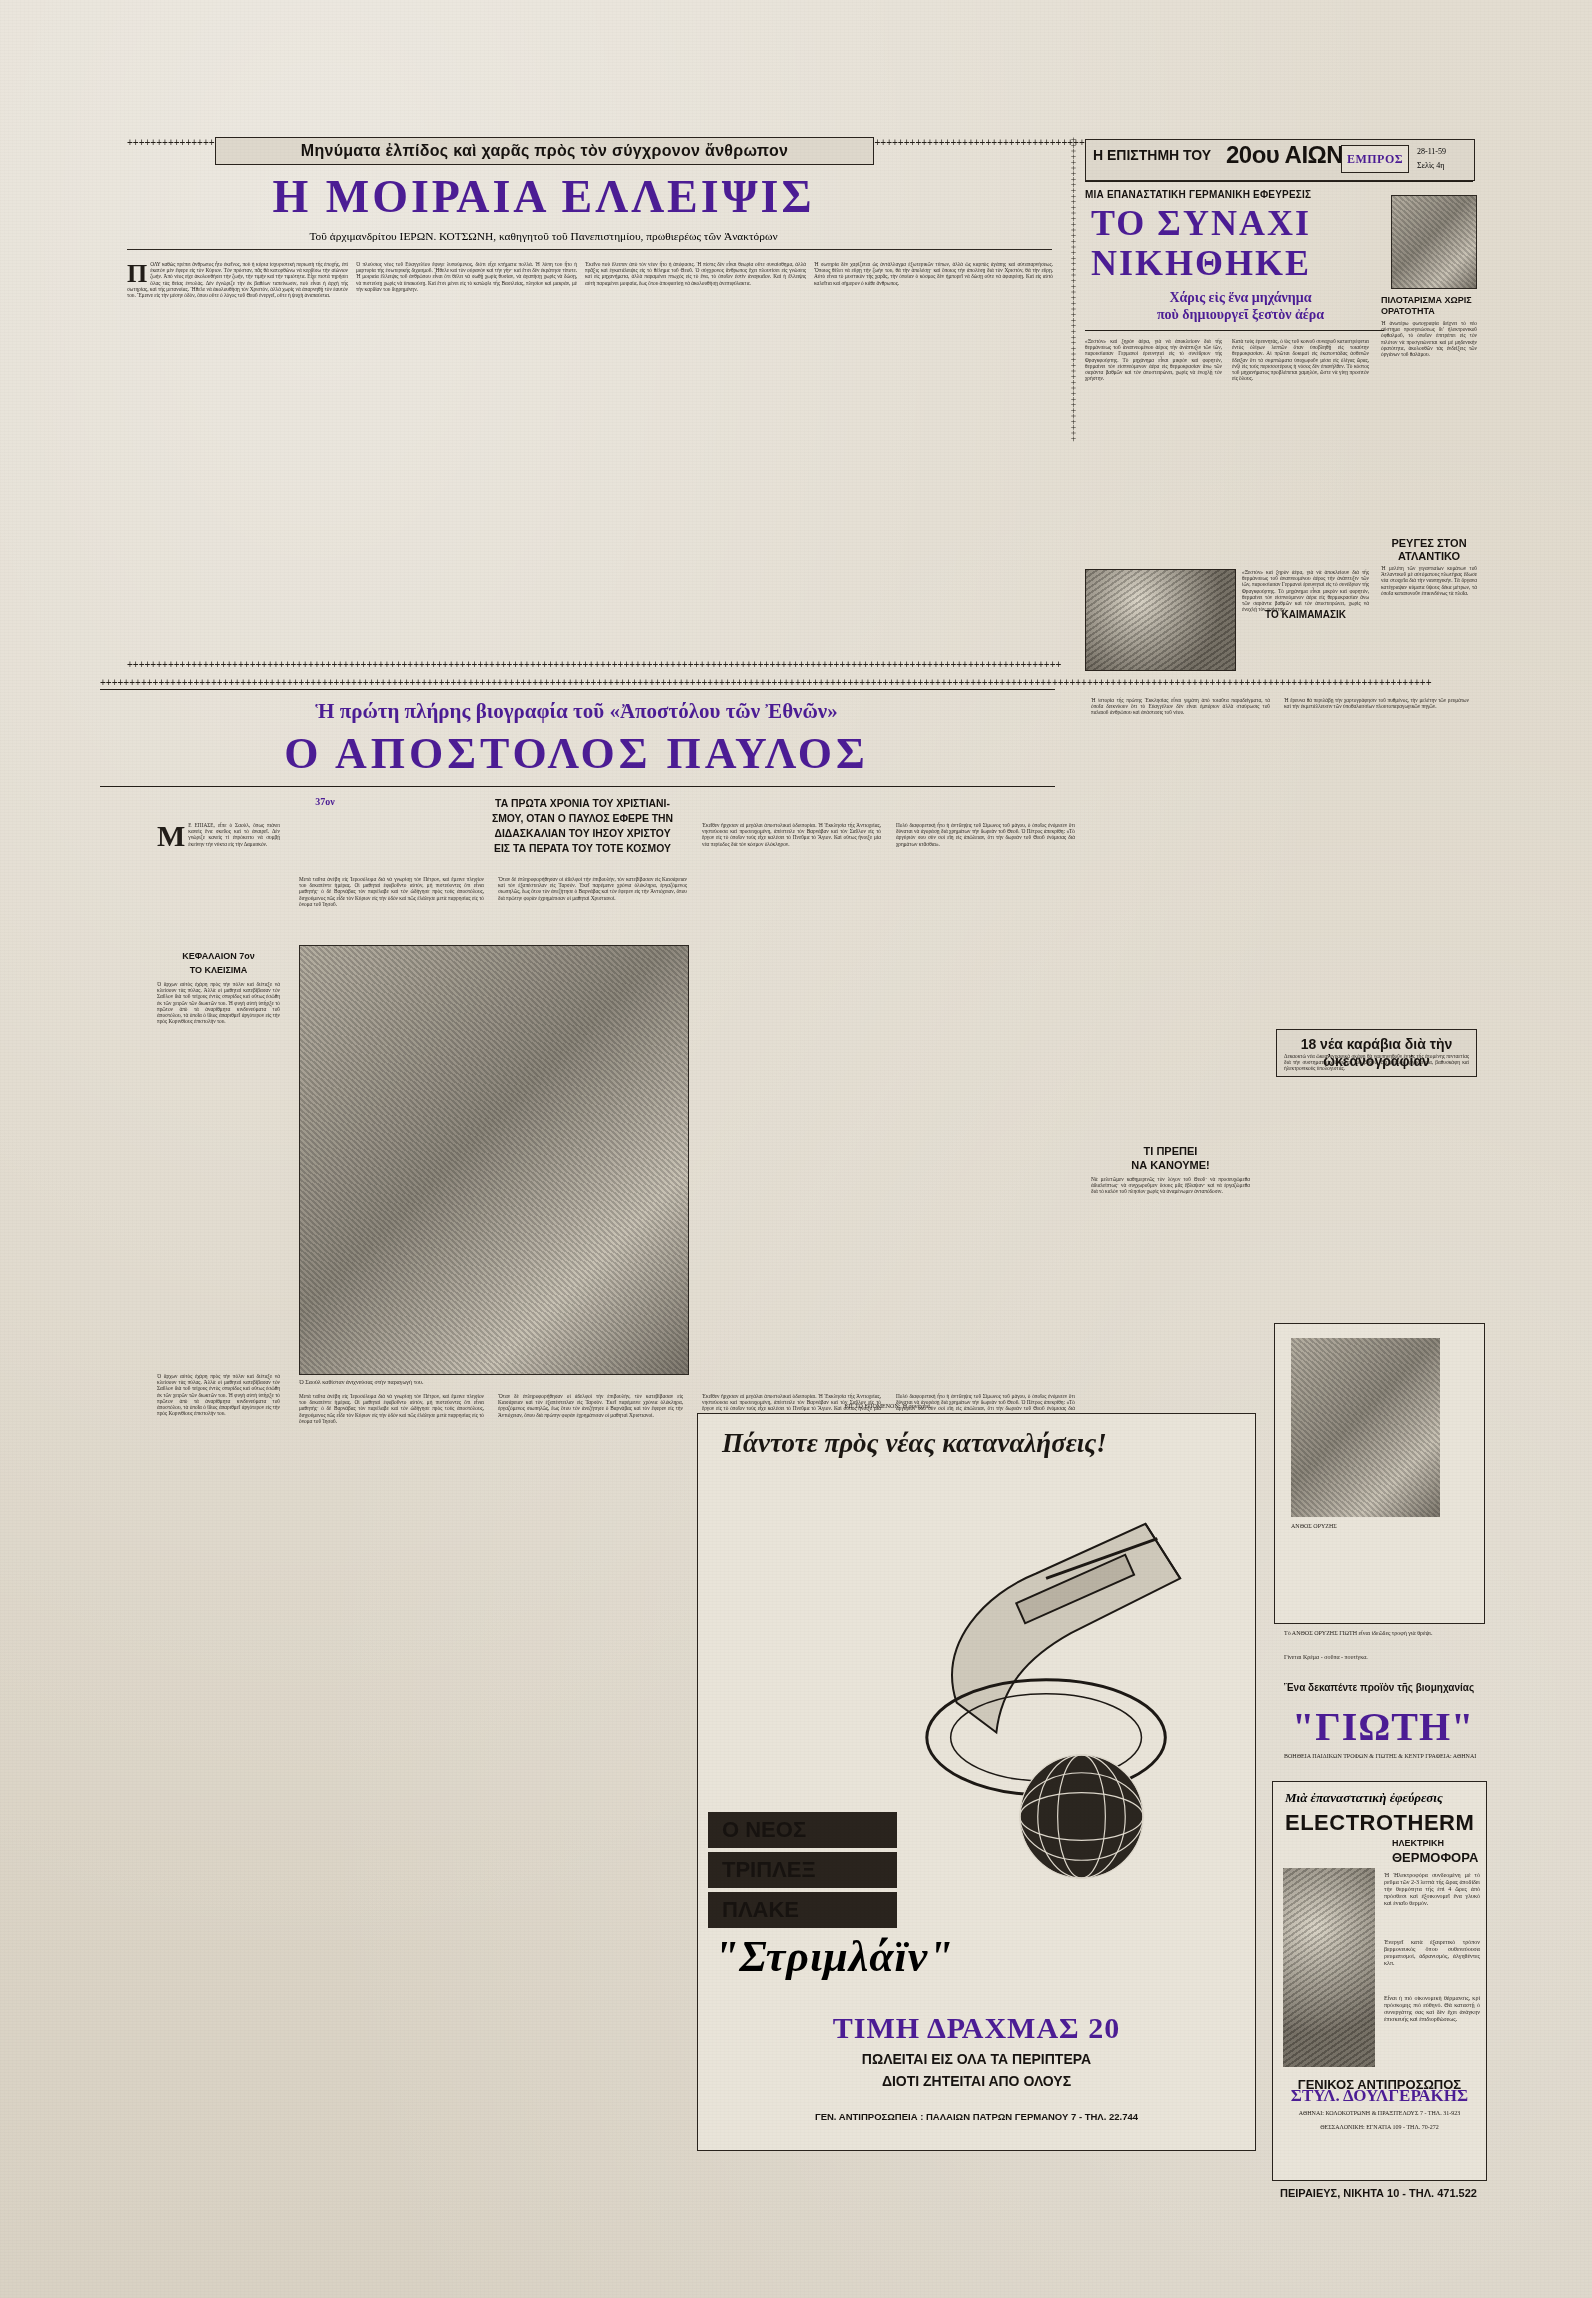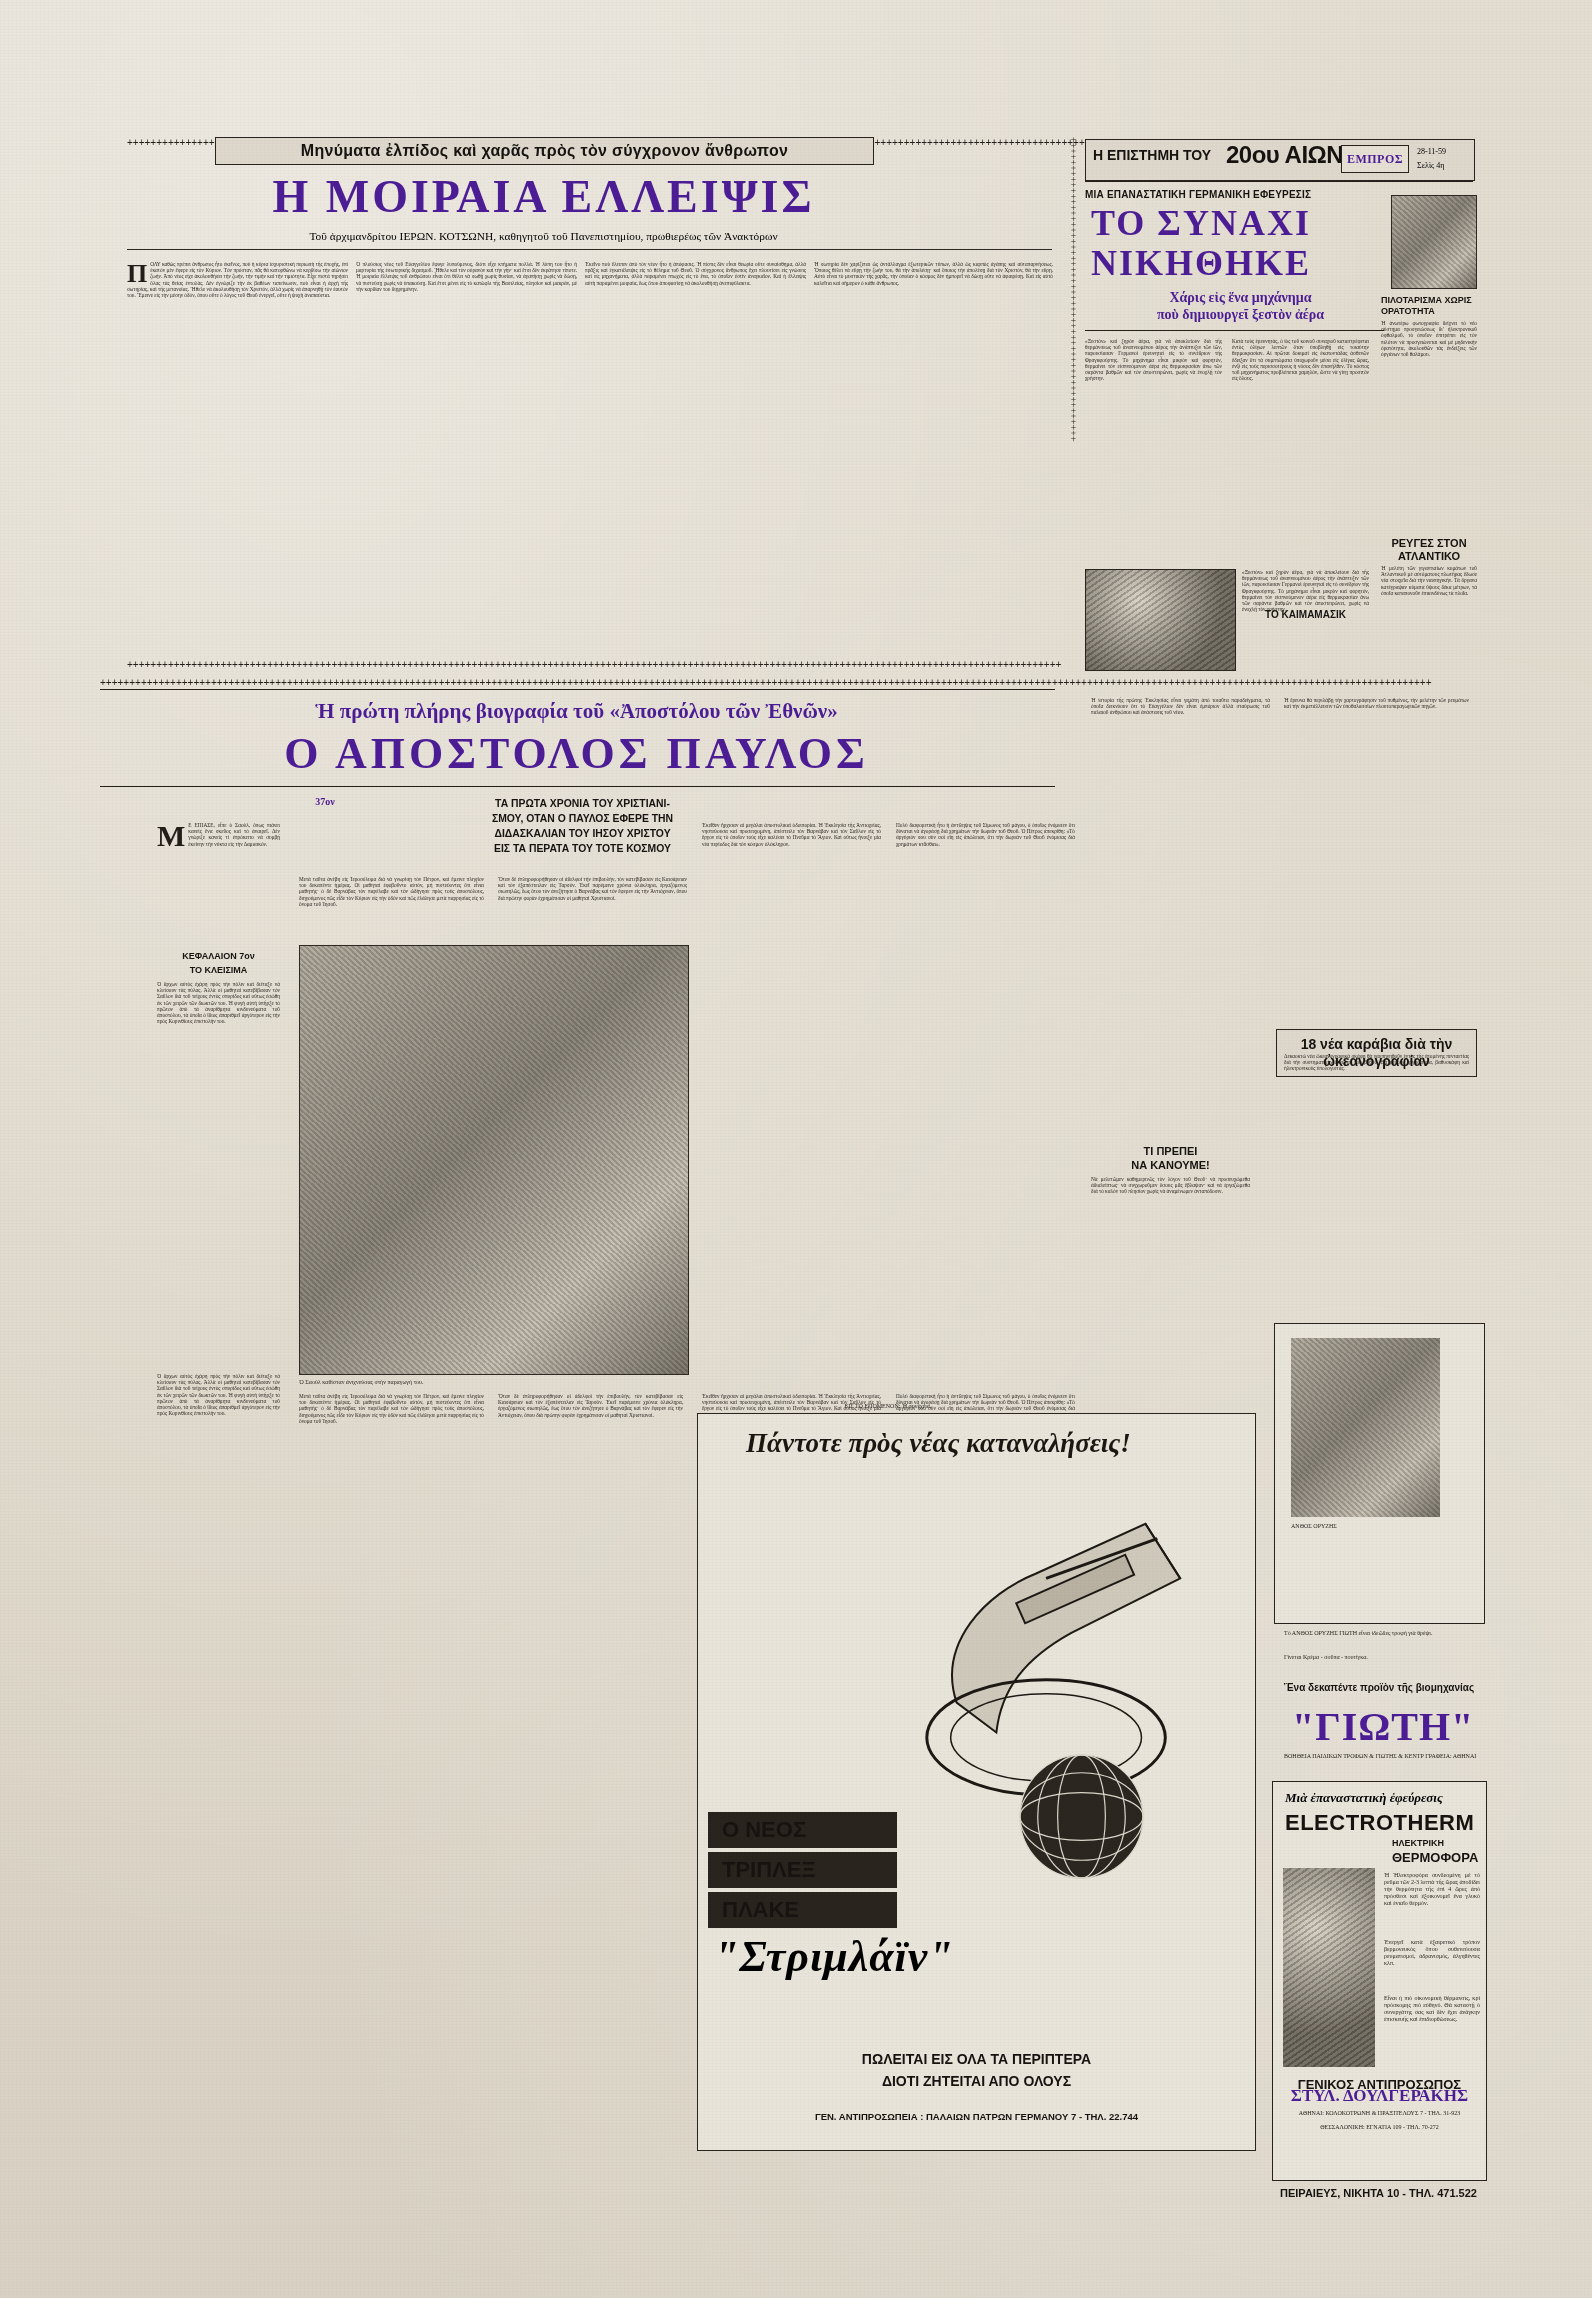--- a/index.html
+++ b/index.html
@@ -191,21 +191,21 @@
 
   <div class="abs micro" style="left:157px;top:1373px;width:123px;height:826px;">Ὁ ἄρχων αὐτὸς ἐχάρη πρὸς τὴν πόλιν καὶ διέταξε νὰ κλείσουν τὰς πύλας. Ἀλλὰ οἱ μαθηταὶ κατεβίβασαν τὸν Σαῦλον διὰ τοῦ τείχους ἐντὸς σπυρίδος καὶ οὕτως ἐσώθη ἐκ τῶν χειρῶν τῶν διωκτῶν του. Ἡ φυγὴ αὐτὴ ὑπῆρξε τὸ πρῶτον ἀπὸ τὰ ἀναρίθμητα κινδυνεύματα τοῦ ἀποστόλου, τὰ ὁποῖα ὁ ἴδιος ἀπαριθμεῖ ἀργότερον εἰς τὴν πρὸς Κορινθίους ἐπιστολήν του.</div>
   <div class="abs micro" style="left:299px;top:1393px;width:185px;height:806px;">Μετὰ ταῦτα ἀνέβη εἰς Ἱεροσόλυμα διὰ νὰ γνωρίσῃ τὸν Πέτρον, καὶ ἔμεινε πλησίον του δεκαπέντε ἡμέρας. Οἱ μαθηταὶ ἐφοβοῦντο αὐτόν, μὴ πιστεύοντες ὅτι εἶναι μαθητής· ὁ δὲ Βαρνάβας τὸν παρέλαβε καὶ τὸν ὡδήγησε πρὸς τοὺς ἀποστόλους, διηγούμενος πῶς εἶδε τὸν Κύριον εἰς τὴν ὁδὸν καὶ πῶς ἐλάλησε μετὰ παρρησίας εἰς τὸ ὄνομα τοῦ Ἰησοῦ.</div>
   <div class="abs micro" style="left:498px;top:1393px;width:185px;height:806px;">Ὅταν δὲ ἐπληροφορήθησαν οἱ ἀδελφοὶ τὴν ἐπιβουλήν, τὸν κατεβίβασαν εἰς Καισάρειαν καὶ τὸν ἐξαπέστειλαν εἰς Ταρσόν. Ἐκεῖ παρέμεινε χρόνια ὁλόκληρα, ἐργαζόμενος σιωπηλῶς, ἕως ὅτου τὸν ἀνεζήτησε ὁ Βαρνάβας καὶ τὸν ἔφερεν εἰς τὴν Ἀντιόχειαν, ὅπου διὰ πρώτην φορὰν ἐχρημάτισαν οἱ μαθηταὶ Χριστιανοί.</div>
   <div class="abs micro" style="left:702px;top:1393px;width:179px;height:289px;">Ἐκεῖθεν ἤρχισαν αἱ μεγάλαι ἀποστολικαὶ ὁδοιπορίαι. Ἡ Ἐκκλησία τῆς Ἀντιοχείας, νηστεύουσα καὶ προσευχομένη, ἀπέστειλε τὸν Βαρνάβαν καὶ τὸν Σαῦλον εἰς τὸ ἔργον εἰς τὸ ὁποῖον τοὺς εἶχε καλέσει τὸ Πνεῦμα τὸ Ἅγιον. Καὶ οὕτως ἤνοιξε μία νέα περίοδος διὰ τὸν κόσμον ὁλόκληρον.</div>
   <div class="abs micro" style="left:896px;top:1393px;width:179px;height:289px;">Πολὺ διαφορετικὴ ἦτο ἡ ἀντίληψις τοῦ Σίμωνος τοῦ μάγου, ὁ ὁποῖος ἐνόμισεν ὅτι δύναται νὰ ἀγοράσῃ διὰ χρημάτων τὴν δωρεὰν τοῦ Θεοῦ. Ὁ Πέτρος ἀπεκρίθη: «Τὸ ἀργύριόν σου σὺν σοὶ εἴη εἰς ἀπώλειαν, ὅτι τὴν δωρεὰν τοῦ Θεοῦ ἐνόμισας διὰ χρημάτων κτᾶσθαι».</div>
 
   <div class="abs micro s6 center" style="left:702px;top:1403px;width:372px;">ΕΙΣ ΤΟ ΕΠΟΜΕΝΟΝ: Ἡ συνέχεια.</div>
 
   <div class="abs" style="left:697px;top:1413px;width:557px;height:736px;background:#e9e4d9;border:1px solid #2a241e;">
-    <div class="abs scriptish" style="left:24px;top:14px;width:498px;font-size:27px;color:#1b1713;margin-left:24px;">Πάντοτε πρὸς νέας καταναλήσεις!</div>
+    <div class="abs scriptish" style="left:24px;top:14px;width:498px;font-size:27px;color:#1b1713;">Πάντοτε πρὸς νέας καταναλήσεις!</div>
 
     <div class="abs" style="left:199px;top:70px;width:318px;height:328px;overflow:hidden;">
       <svg width="318" height="328" viewBox="0 0 320 330">
         <g stroke="#1d1915" fill="none" stroke-width="2">
           <path d="M60,220 C40,160 90,110 140,90 L250,40 L285,95 L175,150 C130,175 105,205 100,250 Z" fill="#cfc9bb"></path>
           <path d="M250,40 L285,95"></path>
           <path d="M150,95 L262,55" stroke-width="3"></path>
           <rect x="120" y="120" width="120" height="22" transform="rotate(-24 120 120)" fill="#b9b2a3"></rect>
           <ellipse cx="150" cy="255" rx="120" ry="58" stroke-width="3"></ellipse>
           <ellipse cx="150" cy="255" rx="96" ry="44" stroke-width="1.5"></ellipse>
@@ -231,20 +231,21 @@
     </div>
     <div class="abs strip" style="left:10px;top:438px;width:189px;height:36px;">
       <div class="titlesans" style="font-size:22px;line-height:36px;padding-left:14px;">ΤΡΙΠΛΕΞ</div>
     </div>
     <div class="abs strip" style="left:10px;top:478px;width:189px;height:36px;">
       <div class="titlesans" style="font-size:22px;line-height:36px;padding-left:14px;">ΠΛΑΚΕ</div>
     </div>
 
     <div class="abs scriptish" style="left:16px;top:517px;width:517px;font-size:44px;letter-spacing:1px;">"Στριμλάϊν"</div>
 
+    <div class="abs titleser center" style="left:0px;top:597px;width:557px;font-size:30px;letter-spacing:1px;">ΤΙΜΗ ΔΡΑΧΜΑΣ 20</div>
     <div class="abs titlesans center" style="left:0px;top:637px;width:557px;font-size:14px;">ΠΩΛΕΙΤΑΙ ΕΙΣ ΟΛΑ ΤΑ ΠΕΡΙΠΤΕΡΑ</div>
     <div class="abs titlesans center" style="left:0px;top:659px;width:557px;font-size:14px;">ΔΙΟΤΙ ΖΗΤΕΙΤΑΙ ΑΠΟ ΟΛΟΥΣ</div>
     <div class="abs titlesans center" style="left:0px;top:697px;width:557px;font-size:9.5px;">ΓΕΝ. ΑΝΤΙΠΡΟΣΩΠΕΙΑ : ΠΑΛΑΙΩΝ ΠΑΤΡΩΝ ΓΕΡΜΑΝΟΥ 7 - ΤΗΛ. 22.744</div>
   </div>
 
   <div class="abs" style="left:1274px;top:1323px;width:209px;height:299px;background:#e9e4d9;border:1px solid #2a241e;">
     <div class="abs photo" style="left:16px;top:14px;width:149px;height:179px;"></div>
     <div class="abs micro s6" style="left:16px;top:199px;width:179px;height:40px;">ΑΝΘΟΣ ΟΡΥΖΗΣ</div>
   </div>
   <div class="abs micro s6" style="left:1284px;top:1630px;width:195px;">Τὸ ΑΝΘΟΣ ΟΡΥΖΗΣ ΓΙΩΤΗ εἶναι ἰδεῶδες τροφὴ γιὰ θρέψι.</div>

